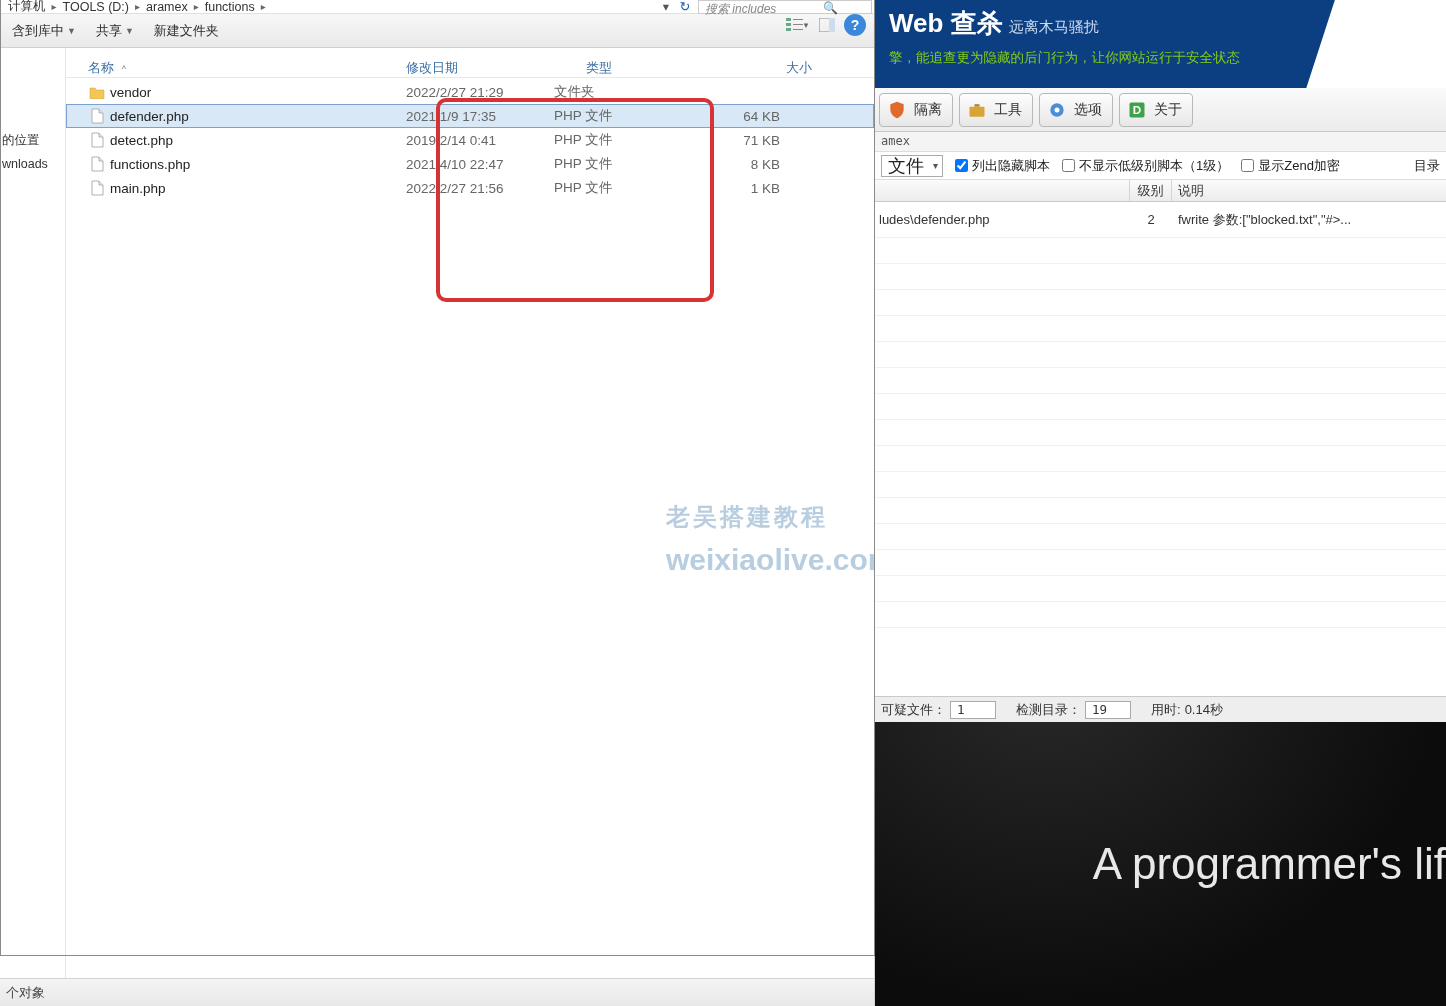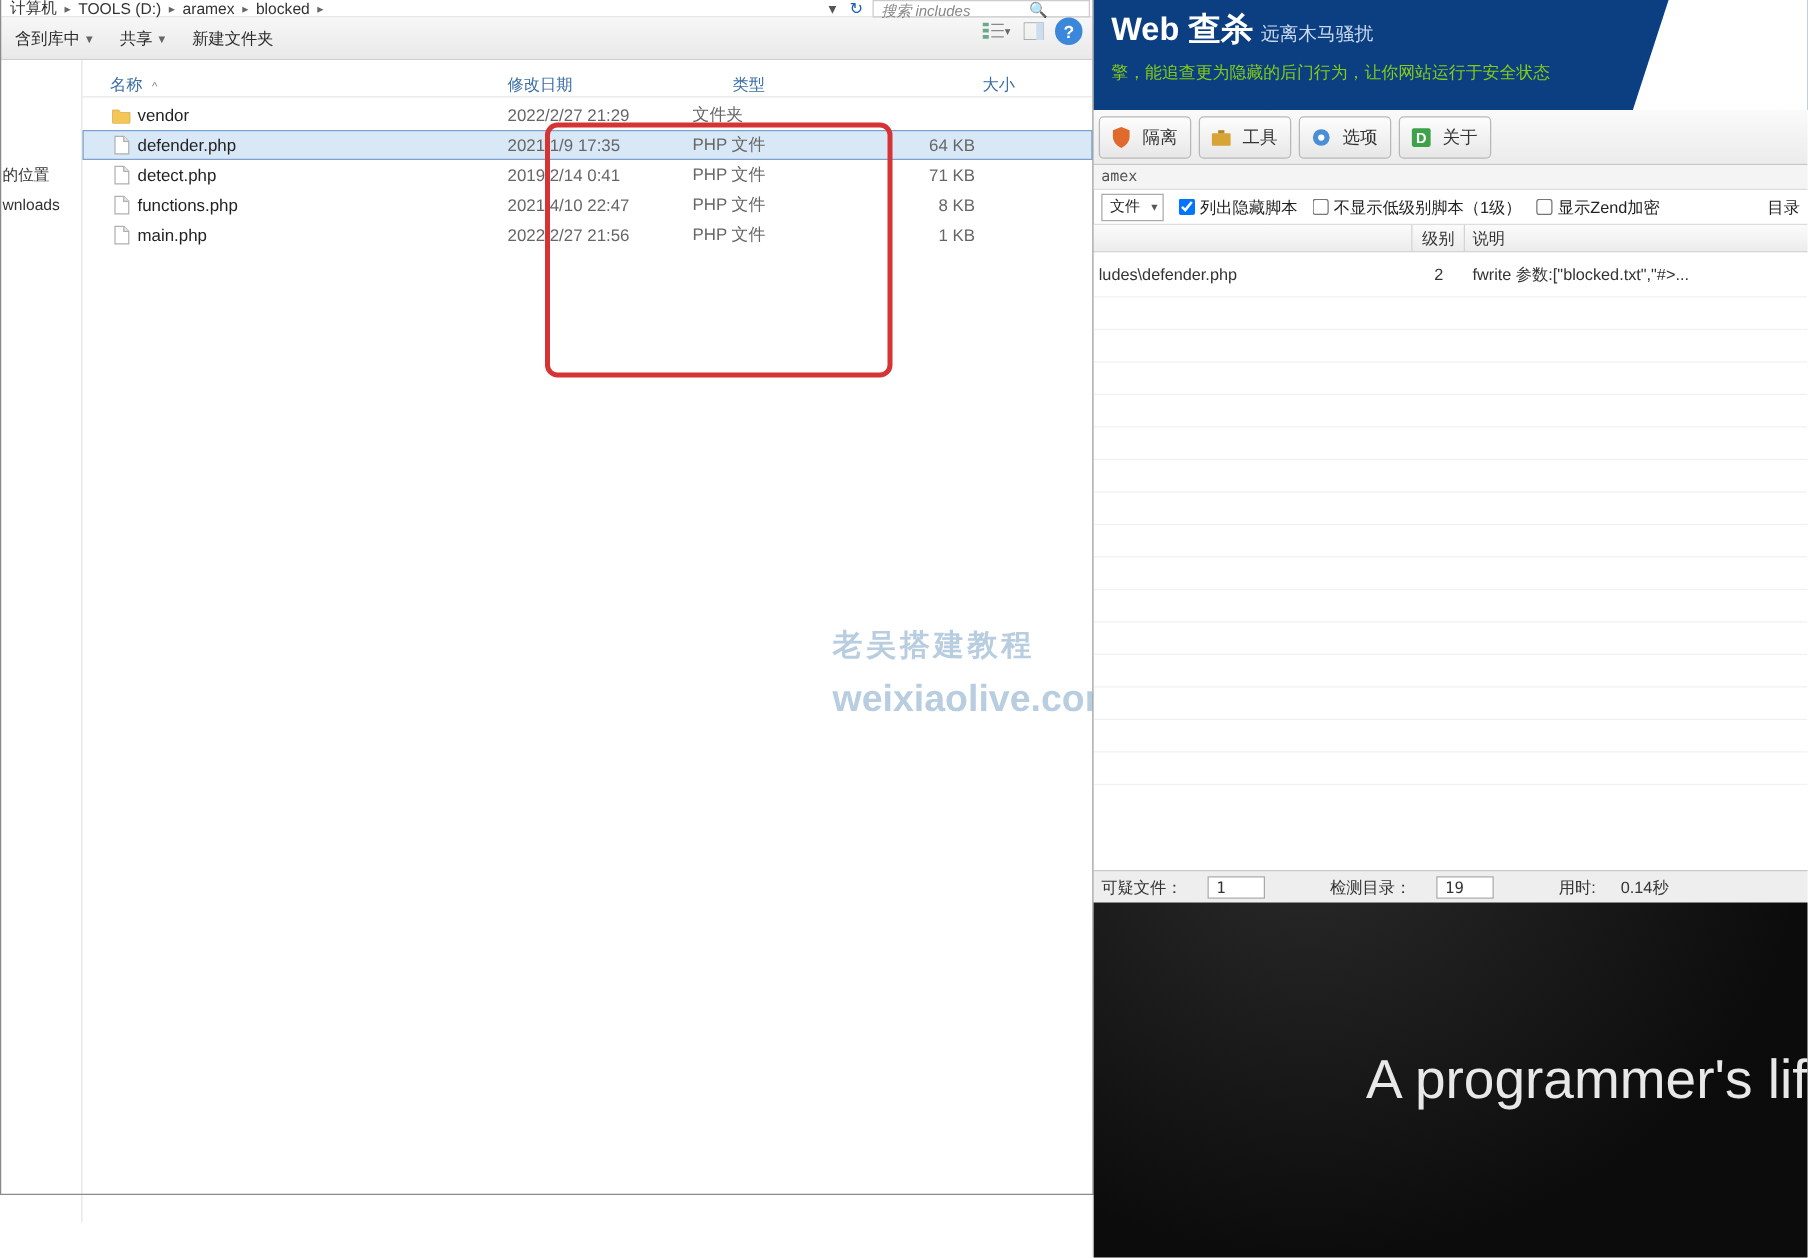--- a/index.html
+++ b/index.html
@@ -124,21 +124,21 @@
 .sc-btn-ico { width: 22px; height: 22px; display: flex; align-items: center; justify-content: center; }
 
 .sc-path { height: 20px; font-size: 12px; color: #555; padding: 2px 6px; background: #f4f4f4; border-bottom: 1px solid #ddd; font-family: Consolas, monospace; }
 
 .sc-opts {
   height: 28px; display: flex; align-items: center; gap: 12px; font-size: 13px;
   color: #222; padding: 0 6px; border-bottom: 1px solid #ddd;
 }
 .drop-box {
   height: 22px; border: 1px solid #aaa; background: #fff; padding: 0 18px 0 6px;
-  display: flex; align-items: center; font-size: 12px; position: relative;
+  display: flex; align-items: center; font-size: 18px; position: relative;
 }
 .drop-box::after { content: "▾"; position: absolute; right: 4px; font-size: 10px; color: #555; }
 .chk { display: flex; align-items: center; gap: 4px; }
 .chk input { width: 13px; height: 13px; }
 .sc-opts-spacer { flex: 1; }
 .dir-label { font-size: 13px; }
 
 .sc-grid-head {
   height: 22px; background: linear-gradient(#fbfbfb,#ececec); border-bottom: 1px solid #c9c9c9;
   display: flex; align-items: center; font-size: 13px; color: #333;
@@ -149,21 +149,21 @@
 
 .sc-grid-body { flex: 1; background: #fff; font-family: Consolas, monospace; font-size: 13px; color: #333; overflow: hidden; }
 .sc-row { height: 36px; display: flex; align-items: center; border-bottom: 1px solid #f1f1f1; }
 .sc-row .c1 { width: 255px; padding-left: 4px; overflow: hidden; white-space: nowrap; }
 .sc-row .c2 { width: 42px; text-align: center; }
 .sc-row .c3 { flex: 1; padding-left: 6px; overflow: hidden; white-space: nowrap; }
 .blank-row { height: 26px; border-bottom: 1px solid #f1f1f1; }
 
 .sc-status {
   height: 26px; background: #eee; border-top: 1px solid #c9c9c9;
-  display: flex; align-items: center; font-size: 13px; color: #333; gap: 20px; padding: 0 6px;
+  display: flex; align-items: center; font-size: 13px; color: #333; gap: 4px; padding: 0 6px;
 }
 .stat-box { height: 18px; min-width: 46px; border: 1px solid #aaa; background: #fff; padding: 0 6px; font-family: Consolas, monospace; font-size: 12.5px; display: flex; align-items: center; }
 
 
 .promo {
   position: absolute; left: 875px; top: 722px; right: 0; bottom: 0;
   background: radial-gradient(ellipse at 30% -20%, #2a2a2a, #0c0c0c 70%);
   display: flex; align-items: center; justify-content: flex-end; padding-right: 0;
   overflow: hidden;
 }
@@ -183,21 +183,21 @@
 <div class="explorer">
 
   <div class="addr-bar">
     <div class="crumbs">
       <span class="crumb">计算机</span>
       <span class="crumb-sep">▸</span>
       <span class="crumb">TOOLS (D:)</span>
       <span class="crumb-sep">▸</span>
       <span class="crumb">aramex</span>
       <span class="crumb-sep">▸</span>
-      <span class="crumb">blocked</span>
+      <span class="crumb">functions</span>
       <span class="crumb-sep">▸</span>
     </div>
     <div class="addr-drop">▾</div>
     <div class="refresh">↻</div>
     <div class="search-box">
       <span>搜索 includes</span>
       <span class="search-ico">🔍</span>
     </div>
   </div>
 
@@ -315,20 +315,23 @@
 
       <div class="red-box"></div>
 
       <div class="watermark">
         <div>老吴搭建教程</div>
         <div class="wm2">weixiaolive.com</div>
       </div>
     </div>
   </div>
 
+  <div class="status-bar">
+    <span>个对象</span>
+  </div>
 </div>
 <div class="explorer-outer-border"></div>
 
 <div class="scanner">
   <div class="sc-banner">
     <div class="sc-title-row">
       <span class="sc-title">
         <b>Web</b>
         <span>查杀</span>
       </span>

